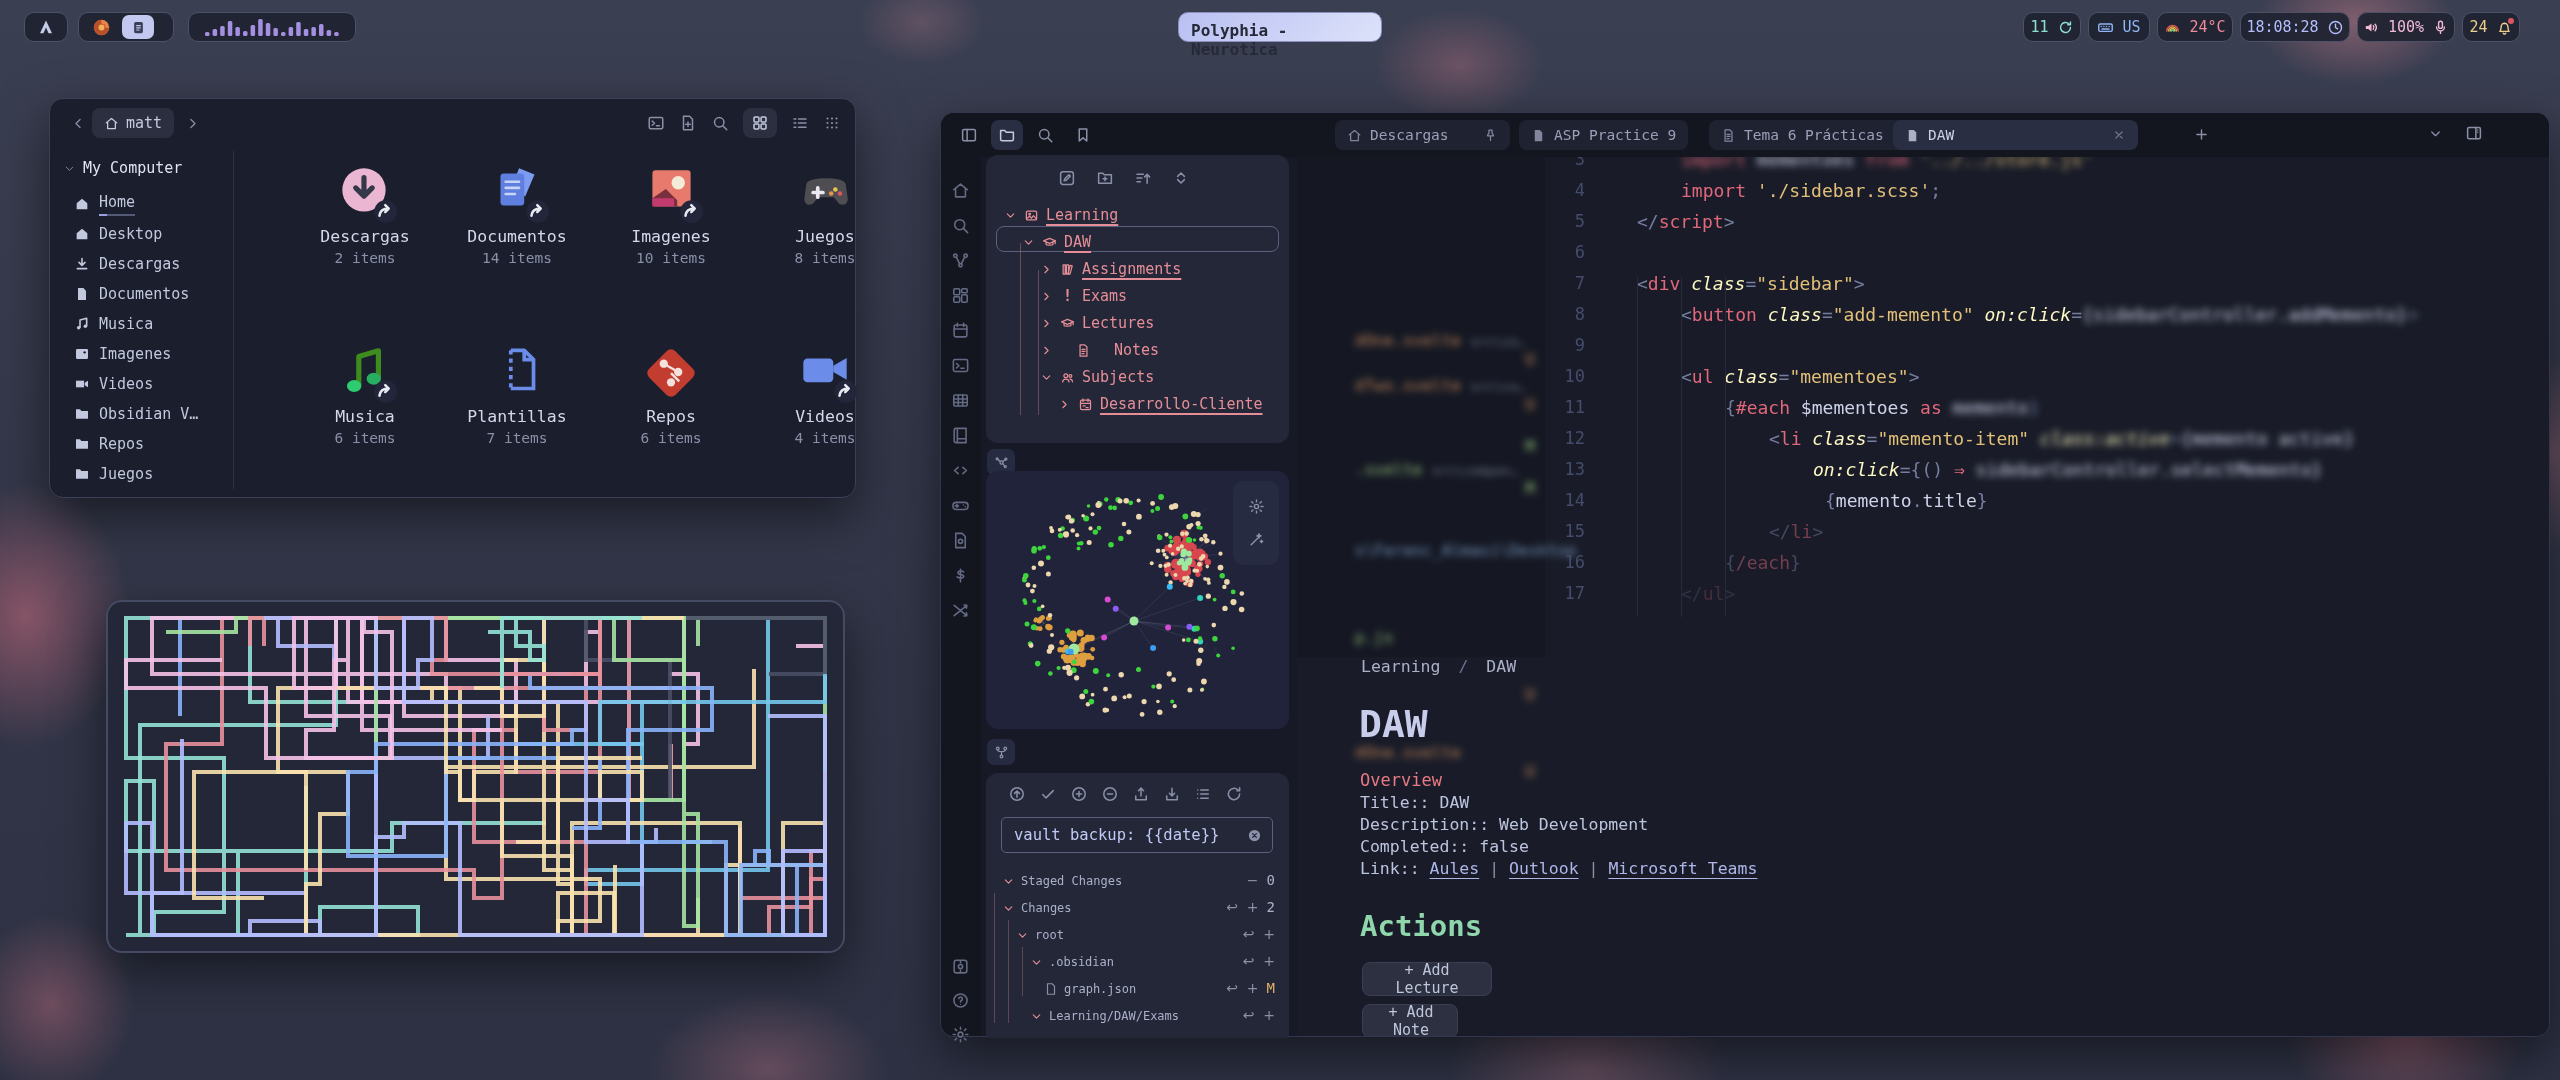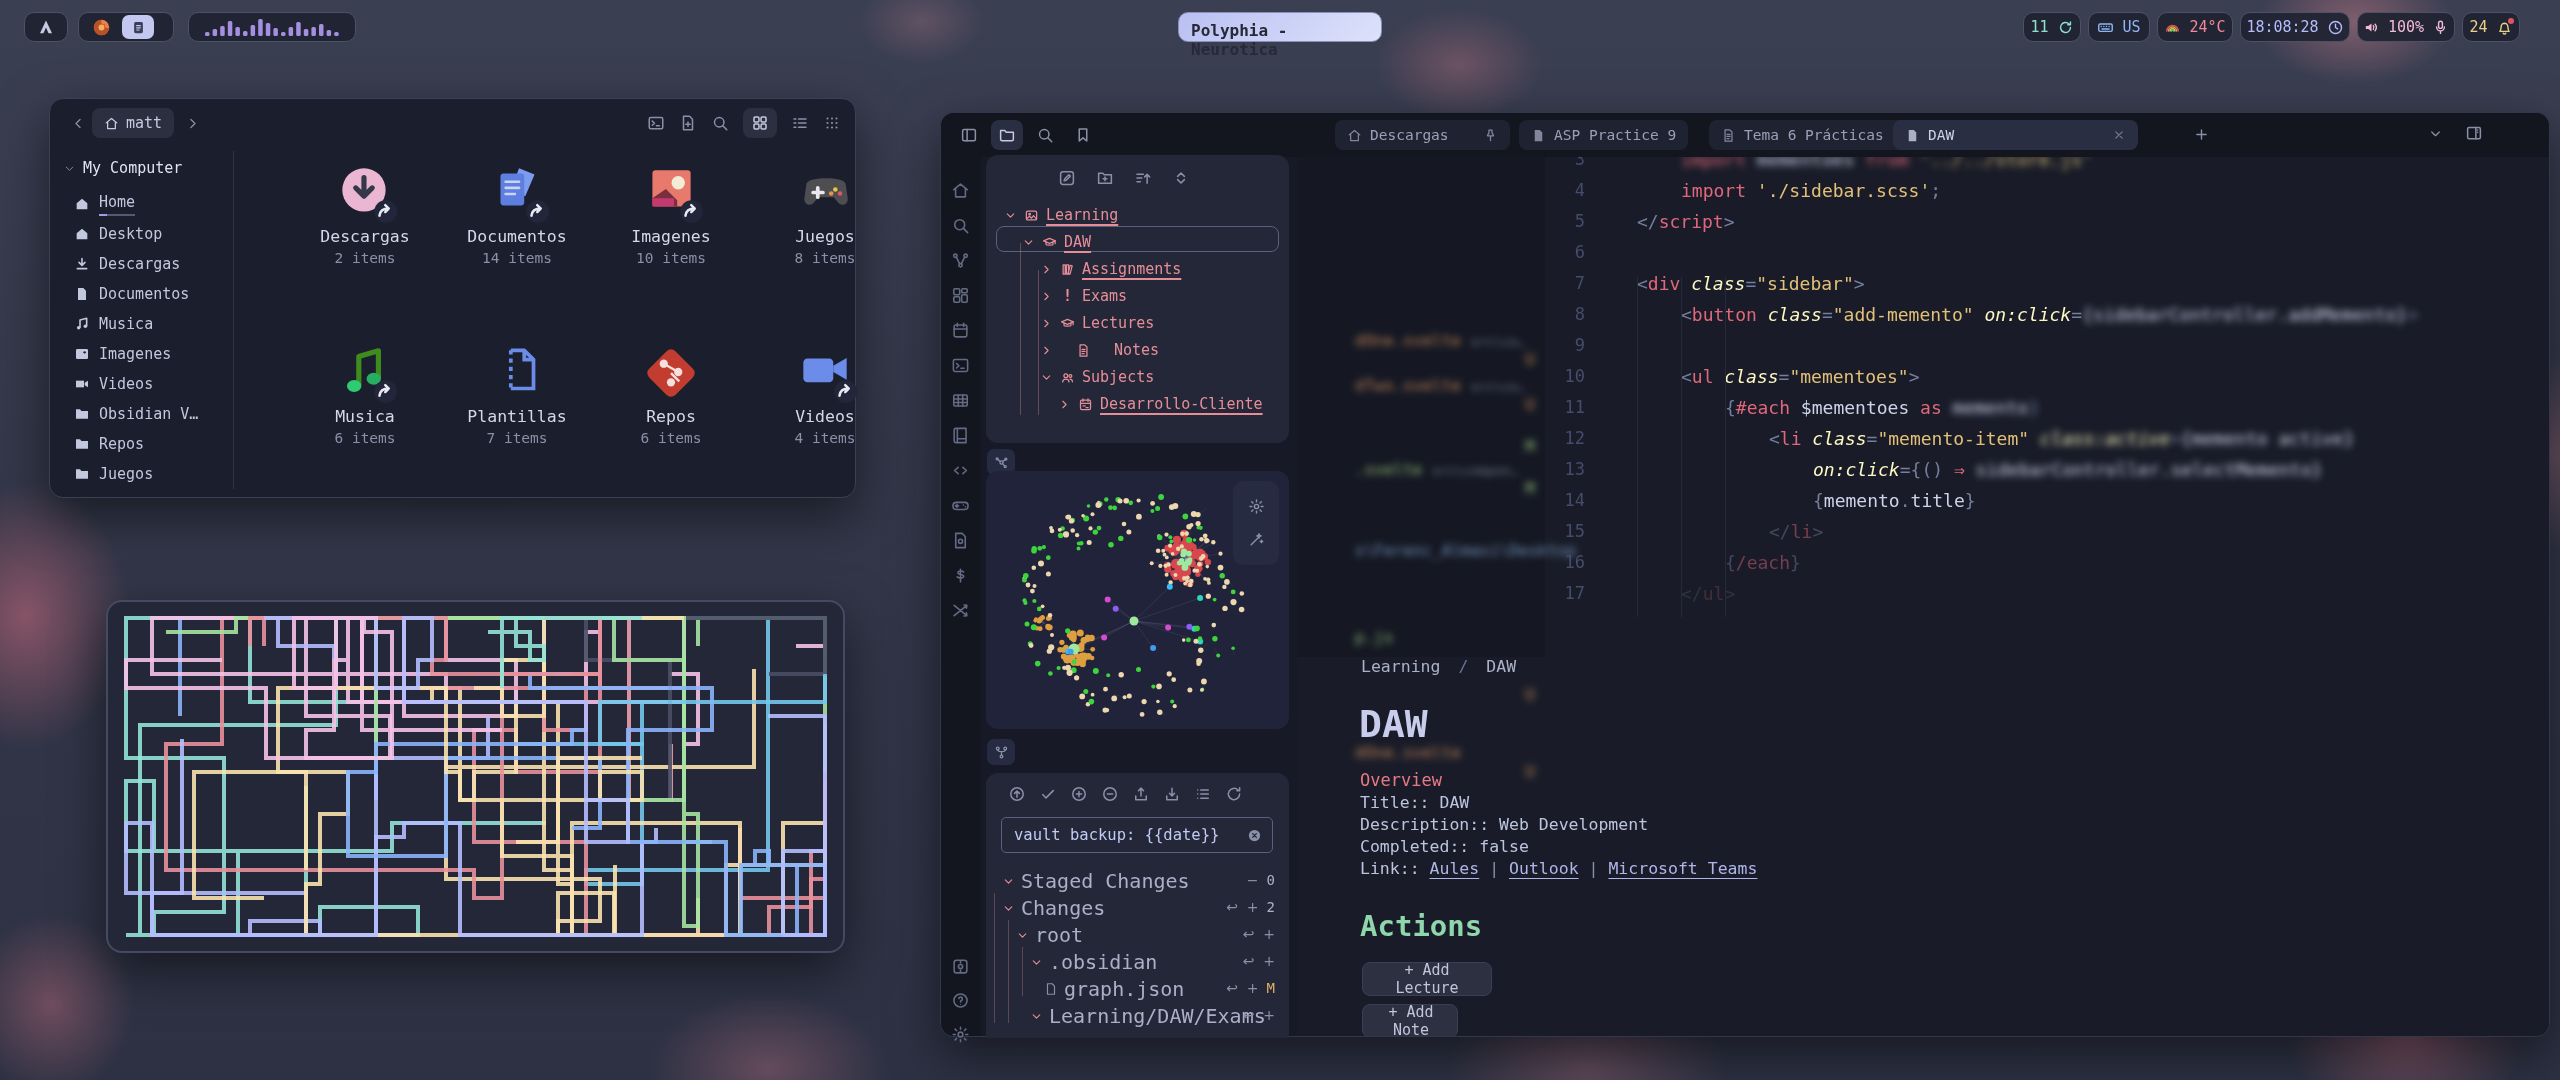--- a/index.html
+++ b/index.html
@@ -48,21 +48,21 @@
         padding:0 12px;color:#9aa0b8;font-size:14.5px;position:absolute;top:7px;}
   .otab.active{background:#2a2e42;color:#ccd1e6;}
   .otab .ic{width:15px;height:15px;opacity:.8;}
   .ribicon{position:absolute;left:0;width:38px;display:flex;justify-content:center;color:#646a84;}
   .ribicon .ic{width:19px;height:19px;}
   .card{position:absolute;background:#232738;border-radius:12px;box-sizing:border-box;}
   .exp-row{position:absolute;display:flex;align-items:center;gap:7px;color:#e68e97;font-size:15px;height:24px;}
   .exp-row .ic{width:15px;height:15px;}
   .exp-row .chv{width:13px;height:13px;flex:none;}
   .u{text-decoration:underline;text-underline-offset:4px;text-decoration-thickness:1.5px;}
-  .git-row{position:absolute;display:flex;align-items:center;gap:6px;color:#aab0c8;font-size:20px;height:24px;}
+  .git-row{position:absolute;display:flex;align-items:center;gap:6px;color:#aab0c8;font-size:12px;height:24px;}
   .git-row .chv{width:13px;height:13px;color:#e68e97;}
   .gr-right{position:absolute;right:14px;color:#8a90a8;font-size:14px;display:flex;gap:8px;align-items:center;}
   .toolic{color:#8a90a8;display:flex;align-items:center;justify-content:center;}
   .toolic .ic{width:19px;height:19px;}
   
   .cl{position:absolute;white-space:pre;font-size:18px;}
   .gut{position:absolute;width:40px;text-align:right;color:#454c6b;font-size:17px;}
   .kw{color:#e0687a}.st{color:#e2c078}.at{color:#fef9c3;font-style:italic}
   .tg{color:#e0687a}.pu{color:#747e9e}.vr{color:#ced3ea}
   .kwd{color:#e0687a;opacity:.45}.tgd{color:#e0687a;opacity:.45}.pud{color:#747e9e;opacity:.45}
@@ -1385,21 +1385,21 @@
           <div class="cl " style="left:92px;top:178px;"></div>
           <div class="gut" style="left:0;top:209px;">10</div>
           <div class="cl " style="left:136px;top:209px;"><span class="pu">&lt;</span><span class="tg">ul</span><span class="at"> class</span><span class="pu">=</span><span class="st">"mementoes"</span><span class="pu">&gt;</span></div>
           <div class="gut" style="left:0;top:240px;">11</div>
           <div class="cl " style="left:180px;top:240px;"><span class="pu">{</span><span class="kw">#each</span><span class="vr"> $mementoes</span><span class="kw"> as</span><span class="vr bl"> memento</span><span class="pu bl">}</span></div>
           <div class="gut" style="left:0;top:271px;">12</div>
           <div class="cl " style="left:224px;top:271px;"><span class="pu">&lt;</span><span class="tg">li</span><span class="at"> class</span><span class="pu">=</span><span class="st">"memento-item"</span><span class="at bl"> class:active</span><span class="pu bl">=</span><span class="vr bl">{memento active}</span></div>
           <div class="gut" style="left:0;top:302px;">13</div>
           <div class="cl " style="left:268px;top:302px;"><span class="at">on:click</span><span class="pu">={() </span><span class="kw">⇒</span><span class="vr bl"> sidebarController.selectMemento}</span></div>
           <div class="gut" style="left:0;top:333px;">14</div>
-          <div class="cl " style="left:268px;top:333px;"><span class="pu">{</span><span class="vr">memento</span><span class="pu">.</span><span class="vr">title</span><span class="pu">}</span></div>
+          <div class="cl " style="left:280px;top:333px;"><span class="pu">{</span><span class="vr">memento</span><span class="pu">.</span><span class="vr">title</span><span class="pu">}</span></div>
           <div class="gut" style="left:0;top:364px;">15</div>
           <div class="cl " style="left:224px;top:364px;"><span class="pud">&lt;/</span><span class="tgd">li</span><span class="pud">&gt;</span></div>
           <div class="gut" style="left:0;top:395px;">16</div>
           <div class="cl " style="left:180px;top:395px;"><span class="pud">{</span><span class="kwd">/each</span><span class="pud">}</span></div>
           <div class="gut" style="left:0;top:426px;">17</div>
           <div class="cl " style="left:136px;top:426px;"><span class="pud2">&lt;/</span><span class="tgd2">ul</span><span class="pud2">&gt;</span></div>
           <div style="position:absolute;left:92px;top:120px;height:340px;width:1px;background:#262a3d;"></div>
           <div style="position:absolute;left:136px;top:120px;height:340px;width:1px;background:#262a3d;"></div>
           <div style="position:absolute;left:180px;top:120px;height:340px;width:1px;background:#262a3d;"></div>
         </div>

